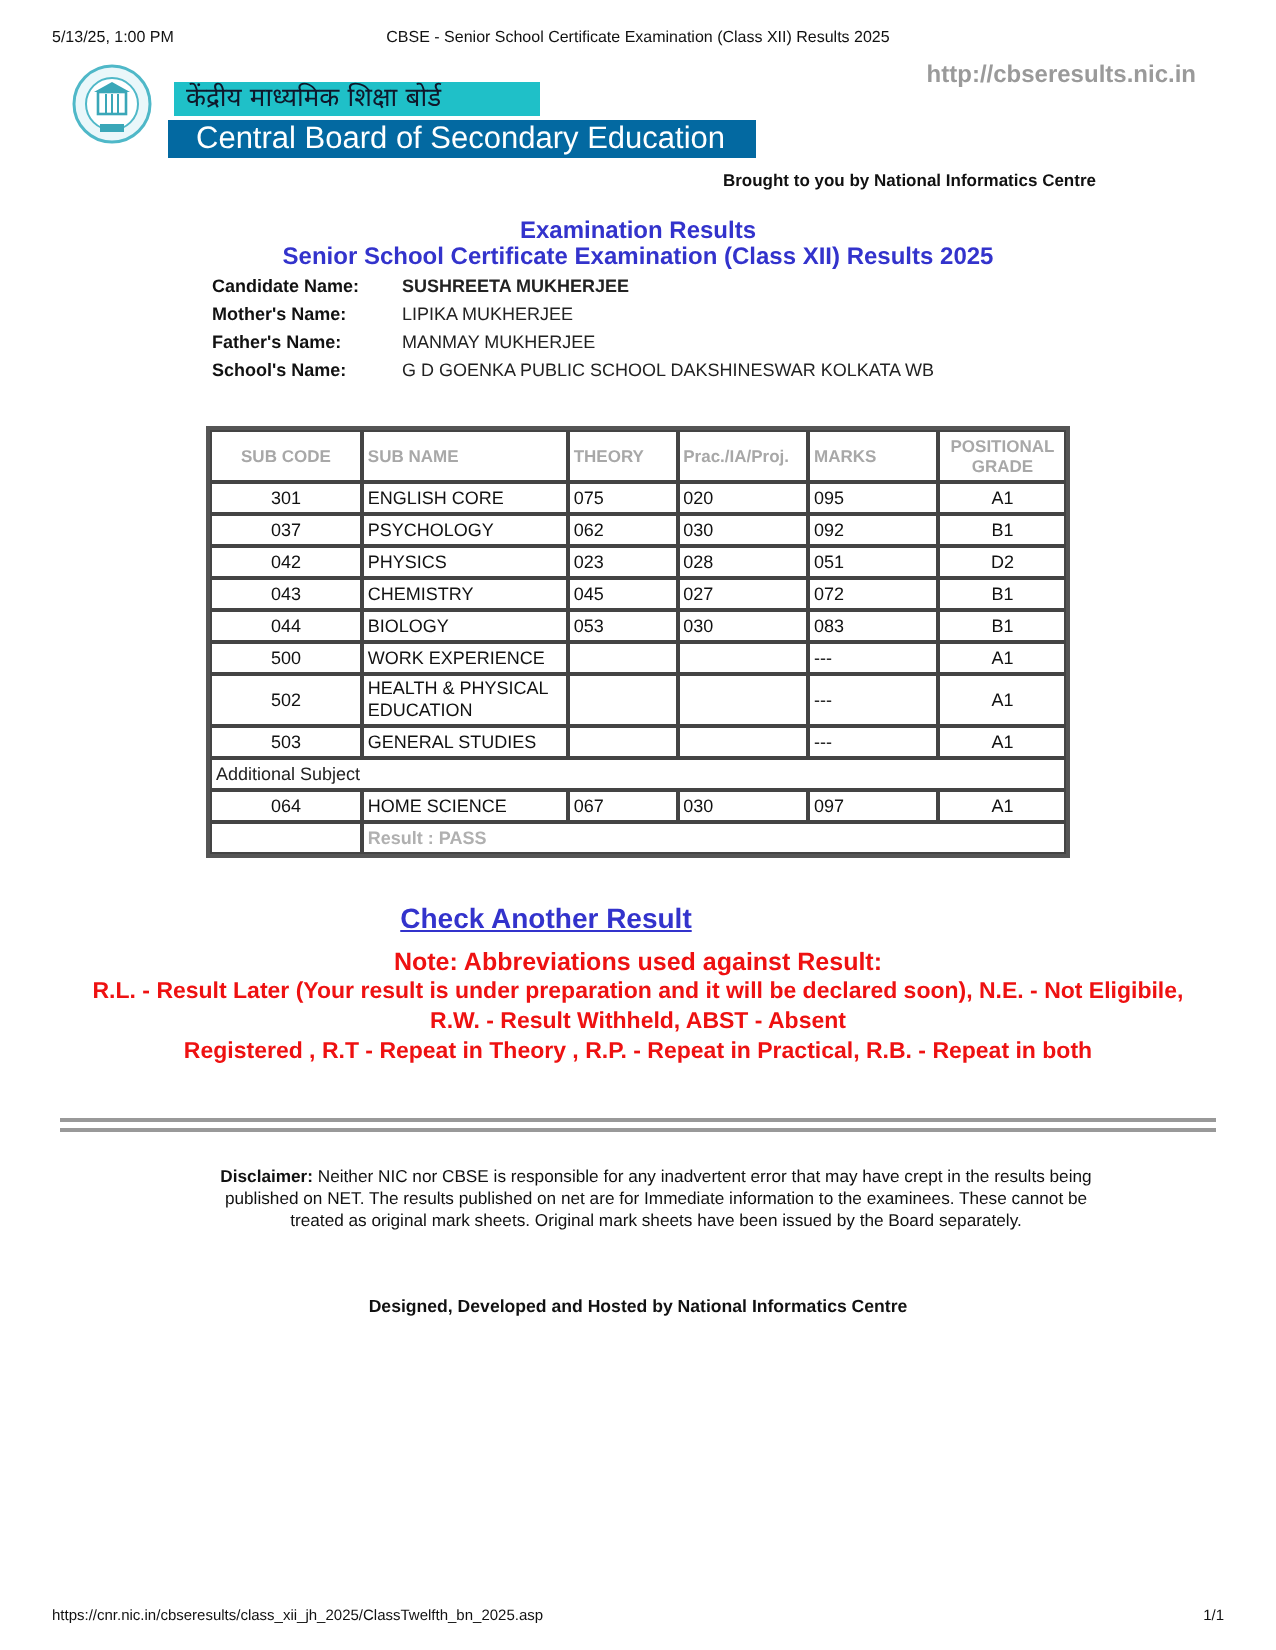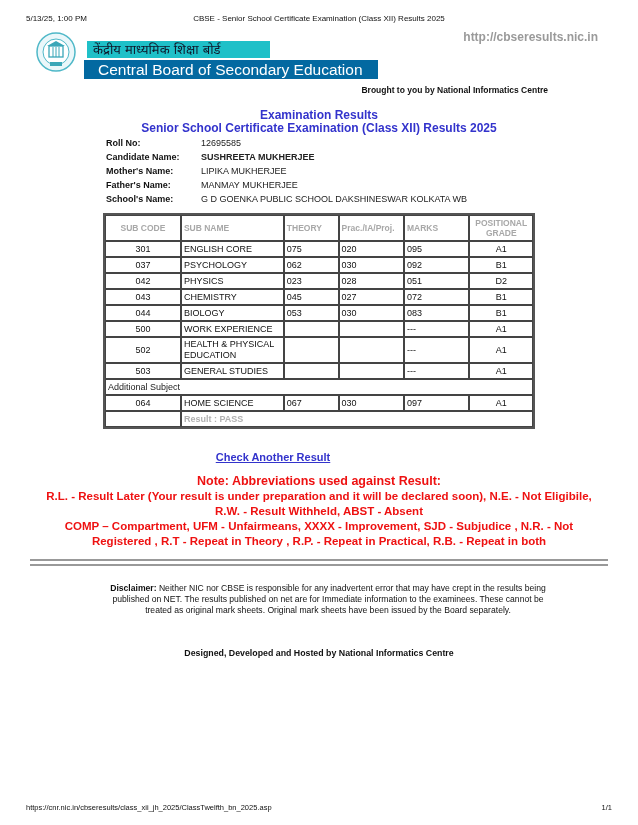--- a/index.html
+++ b/index.html
@@ -43,21 +43,21 @@
     border: 1px solid #444; padding: 0 2px; height: 14px; text-align: left; vertical-align: middle;
   }
   .marks th { color: #a8a8a8; font-weight: bold; height: 24px; font-size: 8.5px; }
   .marks th.c, .marks td.c { text-align: center; }
   .marks td.tall { height: 24px; line-height: 11px; }
   .marks td.section { color: #222; }
   .marks td.result { color: #b0b0b0; font-weight: bold; }
   .col-code { width: 74px; } .col-name { width: 100px; } .col-th { width: 50px; }
   .col-pr { width: 60px; } .col-mk { width: 62px; } .col-gr { width: 58px; }
 
-  .check-link { left: 0; top: 451px; width: 546px; text-align: center; font-size: 11px; font-weight: bold; color: #3333cc; text-decoration: underline; cursor: pointer; }
+  .check-link { left: 0; top: 451px; width: 546px; text-align: center; font-size: 14px; font-weight: bold; color: #3333cc; text-decoration: underline; cursor: pointer; }
   .note { left: 20px; top: 474px; width: 598px; text-align: center; font-weight: bold; color: #ee1111; }
   .note .h { font-size: 12.5px; line-height: 15px; }
   .note .l { font-size: 11.5px; line-height: 15px; }
 
   .hr1 { left: 30px; top: 559px; width: 578px; height: 0; border-top: 2px solid #999; }
   .hr2 { left: 30px; top: 564px; width: 578px; height: 0; border-top: 2px solid #999; }
 
   .disclaimer { left: 108px; top: 583px; width: 440px; text-align: center; font-size: 8.6px; line-height: 11px; color: #111; }
   .disclaimer b { font-weight: bold; }
   .designed { left: 0; top: 648px; width: 638px; text-align: center; font-size: 8.8px; font-weight: bold; color: #111; }
@@ -87,24 +87,20 @@
 <div class="abs banner-hindi">केंद्रीय माध्यमिक शिक्षा बोर्ड</div>
 <div class="abs banner-eng">Central Board of Secondary Education</div>
 <div class="abs site-url">http://cbseresults.nic.in</div>
 <div class="abs brought">Brought to you by National Informatics Centre</div>
 
 <div class="abs title1">Examination Results</div>
 <div class="abs title2">Senior School Certificate Examination (Class XII) Results 2025</div>
 
 <table class="abs info">
   <tbody>
-      <tr>
-    <td class="k">Roll No:</td>
-    <td class="v">12695585</td>
-  </tr>
   <tr>
     <td class="k">Candidate Name:</td>
     <td class="v bold">SUSHREETA MUKHERJEE</td>
   </tr>
   <tr>
     <td class="k">Mother's Name:</td>
     <td class="v">LIPIKA MUKHERJEE</td>
   </tr>
   <tr>
     <td class="k">Father's Name:</td>
@@ -210,21 +206,20 @@
     </tr>
   </tbody>
 </table>
 
 <div class="abs check-link">Check Another Result</div>
 
 <div class="abs note">
   <div class="h">Note: Abbreviations used against Result:</div>
   <div class="l">R.L. - Result Later (Your result is under preparation and it will be declared soon), N.E. - Not Eligibile,</div>
   <div class="l">R.W. - Result Withheld, ABST - Absent</div>
-  <div class="l">COMP – Compartment, UFM - Unfairmeans, XXXX - Improvement, SJD - Subjudice , N.R. - Not</div>
   <div class="l">Registered , R.T - Repeat in Theory , R.P. - Repeat in Practical, R.B. - Repeat in both</div>
 </div>
 
 <div class="abs hr1"></div>
 <div class="abs hr2"></div>
 
 <div class="abs disclaimer"><b>Disclaimer:</b><span> Neither NIC nor CBSE is responsible for any inadvertent error that may have crept in the results being published on NET. The results published on net are for Immediate information to the examinees. These cannot be treated as original mark sheets. Original mark sheets have been issued by the Board separately.</span></div>
 
 <div class="abs designed">Designed, Developed and Hosted by National Informatics Centre</div>
 

